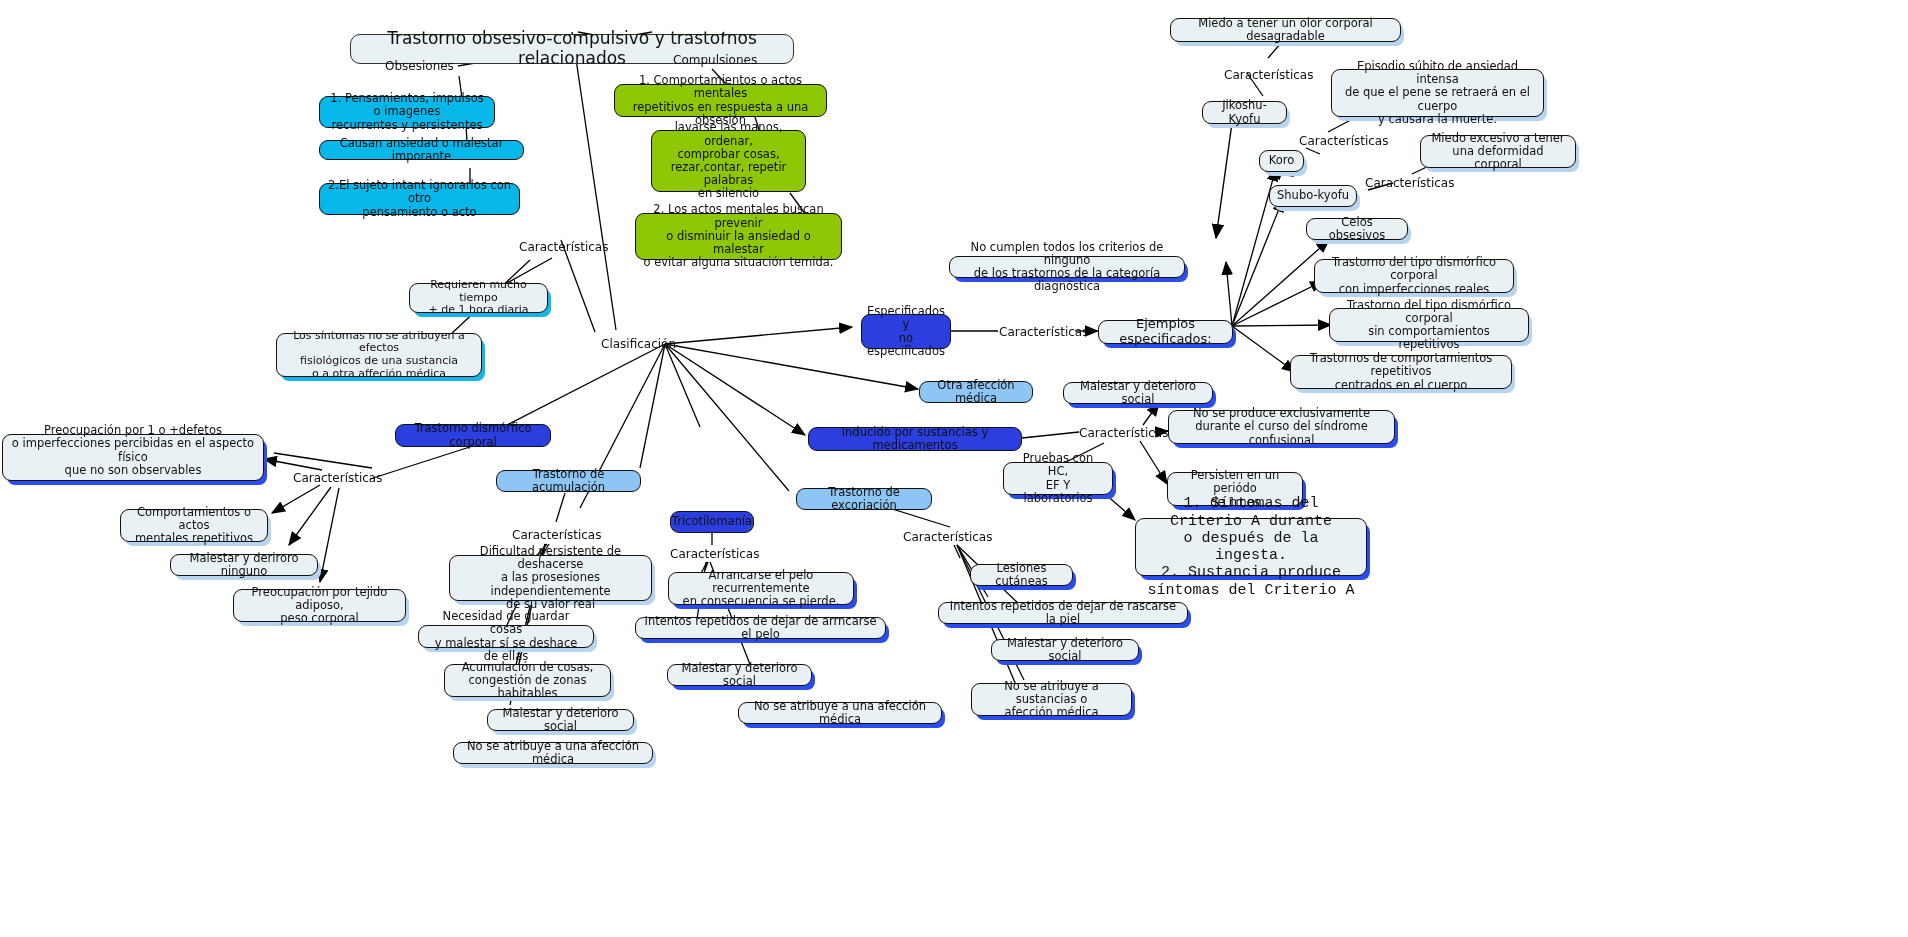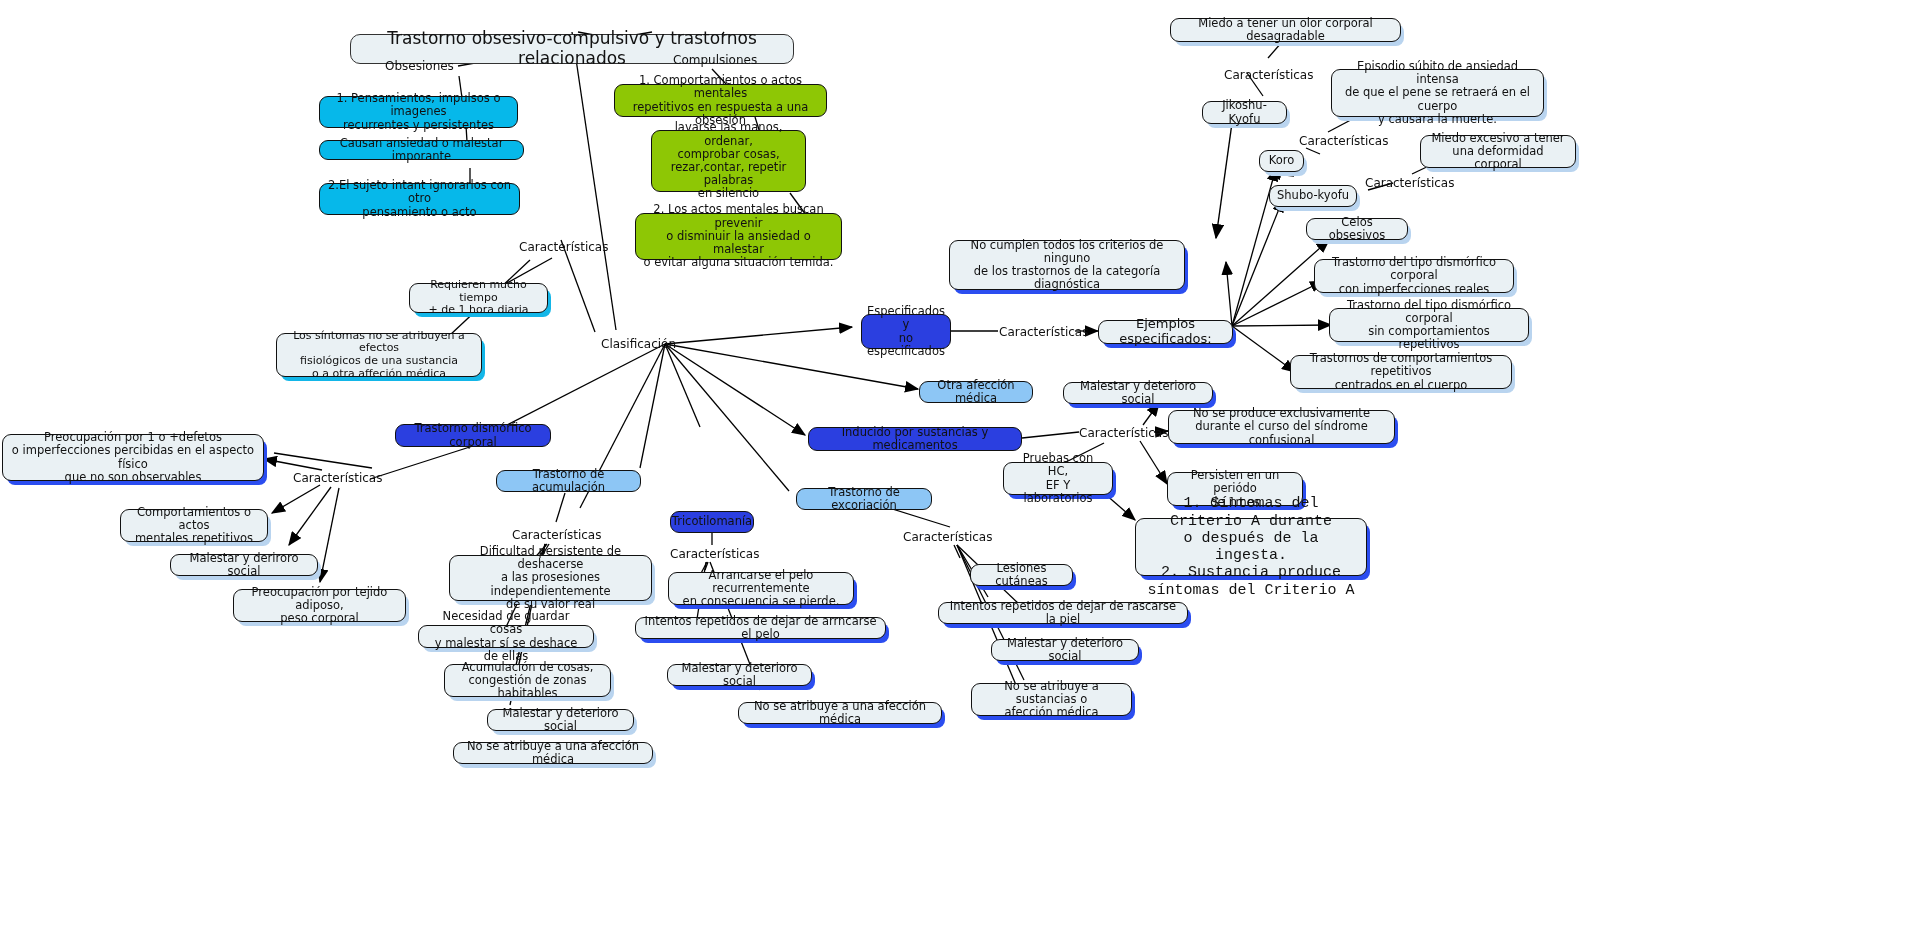--- a/index.html
+++ b/index.html
@@ -129,21 +129,21 @@
       <path d="M957,545 L1016,685"></path>
 
       <path d="M372,468 L274,453"></path>
     </g>
   </svg>
 
   <div class="node n-title" style="left:350px;top:2px;width:444px;height:30px;font-size:17px;">
     <span>Trastorno obsesivo-compulsivo y trastornos relacionados</span>
   </div>
 
-  <div class="node n-cyan" style="left:319px;top:96px;width:199px;height:32px;font-size:11.5px;">
+  <div class="node n-cyan" style="left:319px;top:96px;width:176px;height:32px;font-size:11.5px;">
     <span>1. Pensamientos, impulsos o imagenes
 recurrentes y persistentes</span></div>
 
   <div class="node n-cyan" style="left:319px;top:140px;width:205px;height:20px;font-size:11.5px;">
     <span>Causan ansiedad o malestar imporante</span></div>
 
   <div class="node n-cyan" style="left:319px;top:183px;width:201px;height:32px;font-size:11.5px;">
     <span>2.El sujeto intant ignorarlos con otro
 pensamiento o acto</span></div>
 
@@ -188,21 +188,21 @@
   <div class="node n-pale-soft" style="left:1420px;top:135px;width:156px;height:33px;font-size:11.5px;">
     <span>Miedo excesivo a tener
 una deformidad corporal</span></div>
 
   <div class="node n-pale-soft" style="left:1269px;top:185px;width:88px;height:22px;font-size:11.5px;">
     <span>Shubo-kyofu</span></div>
 
   <div class="node n-pale-soft" style="left:1306px;top:218px;width:102px;height:22px;font-size:11.5px;">
     <span>Celos obsesivos</span></div>
 
-  <div class="node n-pale" style="left:949px;top:240px;width:236px;height:50px;font-size:11.5px;align-items:center;">
+  <div class="node n-pale" style="left:949px;top:256px;width:236px;height:22px;font-size:11.5px;align-items:center;">
     <span>No cumplen todos los criterios de ninguno
 de los trastornos de la categoría diagnóstica</span></div>
 
   <div class="node n-pale-soft" style="left:1314px;top:259px;width:200px;height:34px;font-size:11.5px;">
     <span>Trastorno del tipo dismórfico corporal
 con imperfecciones reales</span></div>
 
   <div class="node n-blue" style="left:861px;top:314px;width:90px;height:35px;font-size:11.5px;">
     <span>Especificados y
 no especificados</span></div>
@@ -240,31 +240,31 @@
 de 1mes</span></div>
 
   <div class="node n-pale" style="left:1135px;top:518px;width:232px;height:58px;font-size:15px;font-family:Liberation Mono, monospace;">
     <span>1. Síntomas del Criterio A durante
 o después de la ingesta.
 2. Sustancia produce síntomas del Criterio A</span></div>
 
   <div class="node n-blue" style="left:395px;top:424px;width:156px;height:23px;font-size:11.5px;">
     <span>Trastorno dismórfico corporal</span></div>
 
-  <div class="node n-pale" style="left:2px;top:434px;width:262px;height:47px;font-size:11.5px;">
+  <div class="node n-pale" style="left:2px;top:434px;width:262px;height:47px;font-size:11.5px;align-items:flex-end;">
     <span>Preocupación por 1 o +defetos
 o imperfecciones percibidas en el aspecto físico
 que no son observables</span></div>
 
   <div class="node n-pale-soft" style="left:120px;top:509px;width:148px;height:33px;font-size:11.5px;">
     <span>Comportamientos o actos
 mentales repetitivos</span></div>
 
   <div class="node n-pale-soft" style="left:170px;top:554px;width:148px;height:22px;font-size:11.5px;">
-    <span>Malestar y deriroro social</span></div>
+    <span>Malestar y deriroro ninguno</span></div>
 
   <div class="node n-pale-soft" style="left:233px;top:589px;width:173px;height:33px;font-size:11.5px;">
     <span>Preocupación por tejido adiposo,
 peso corporal</span></div>
 
   <div class="node n-lblue" style="left:496px;top:470px;width:145px;height:22px;font-size:11.5px;">
     <span>Trastorno de acumulación</span></div>
 
   <div class="node n-pale-soft" style="left:449px;top:555px;width:203px;height:46px;font-size:11.5px;">
     <span>Dificultad persistente de deshacerse

